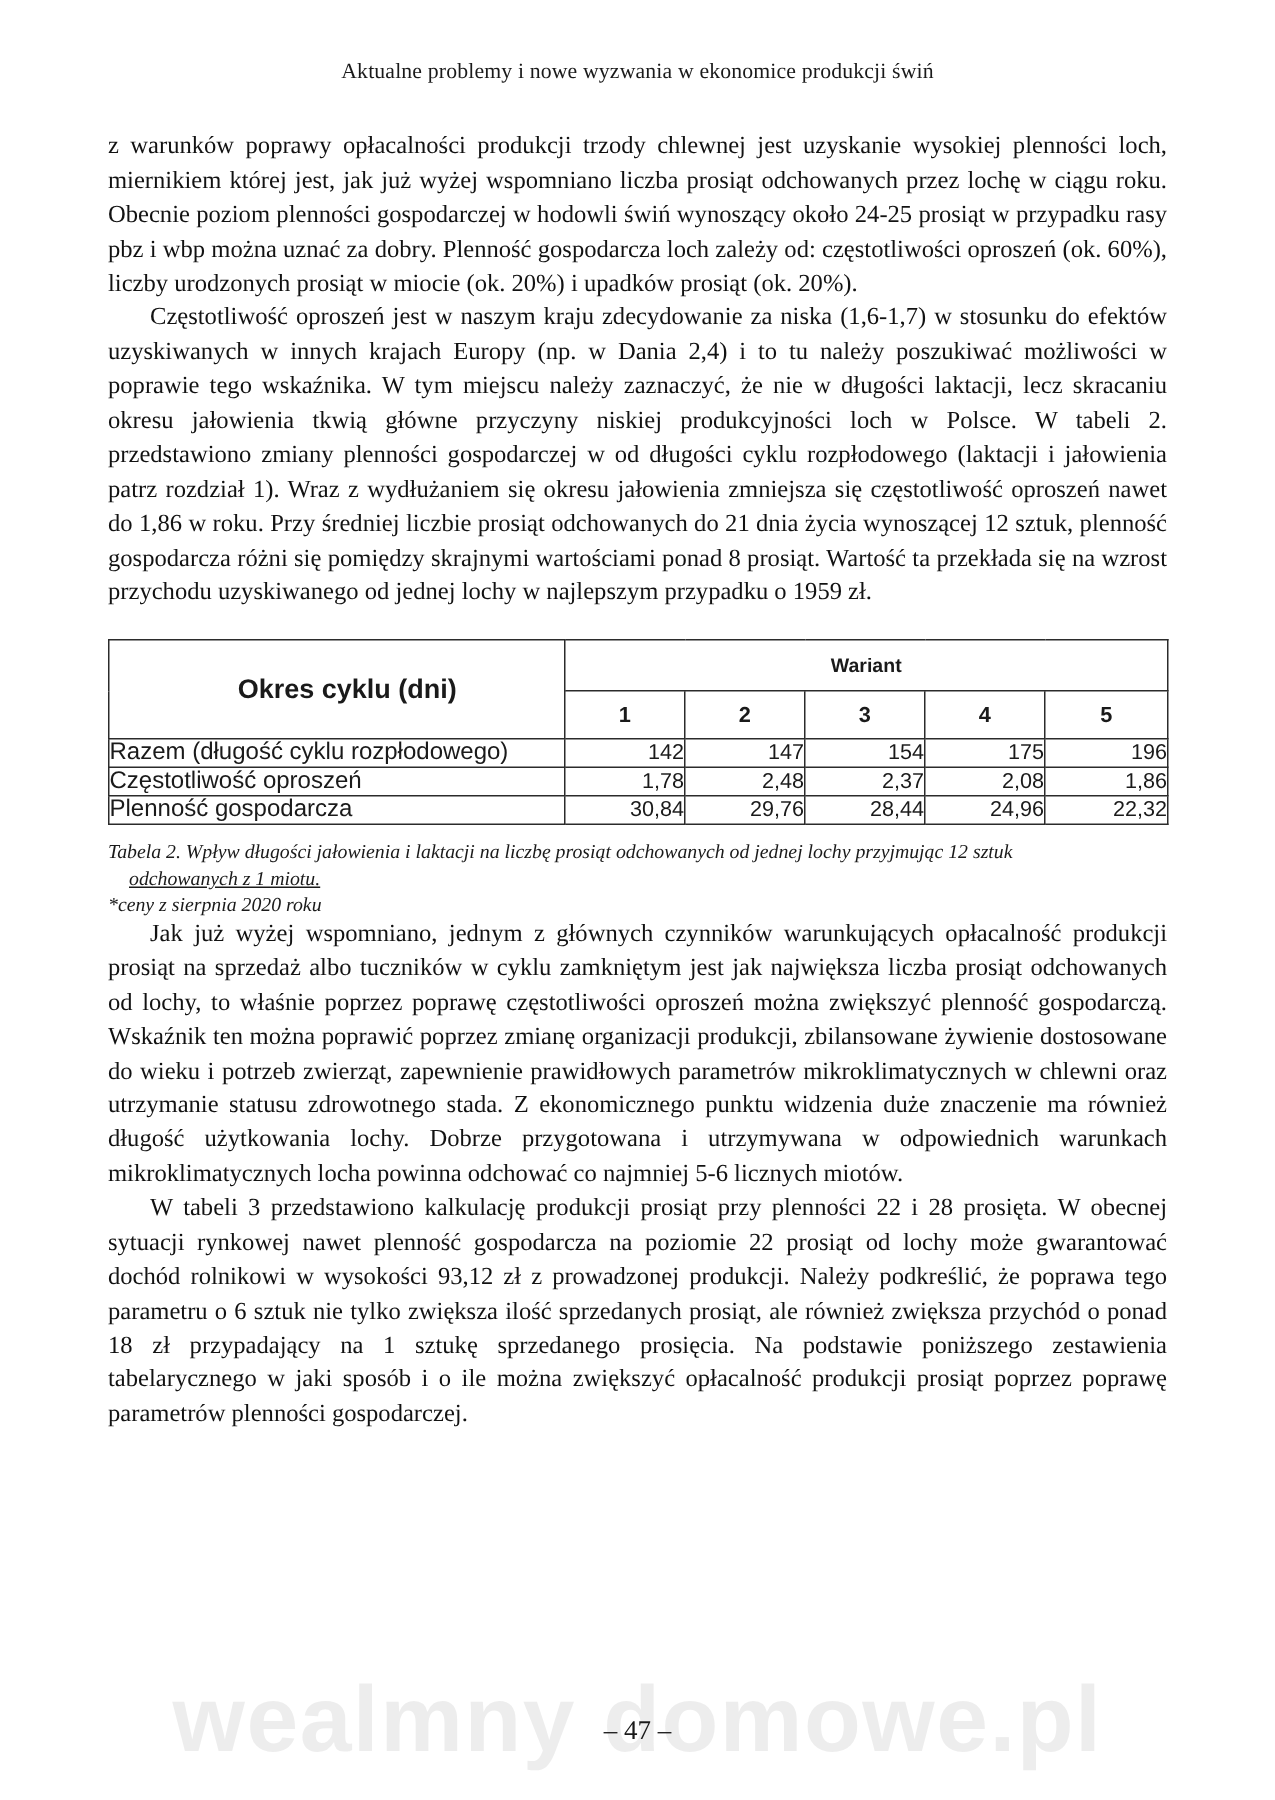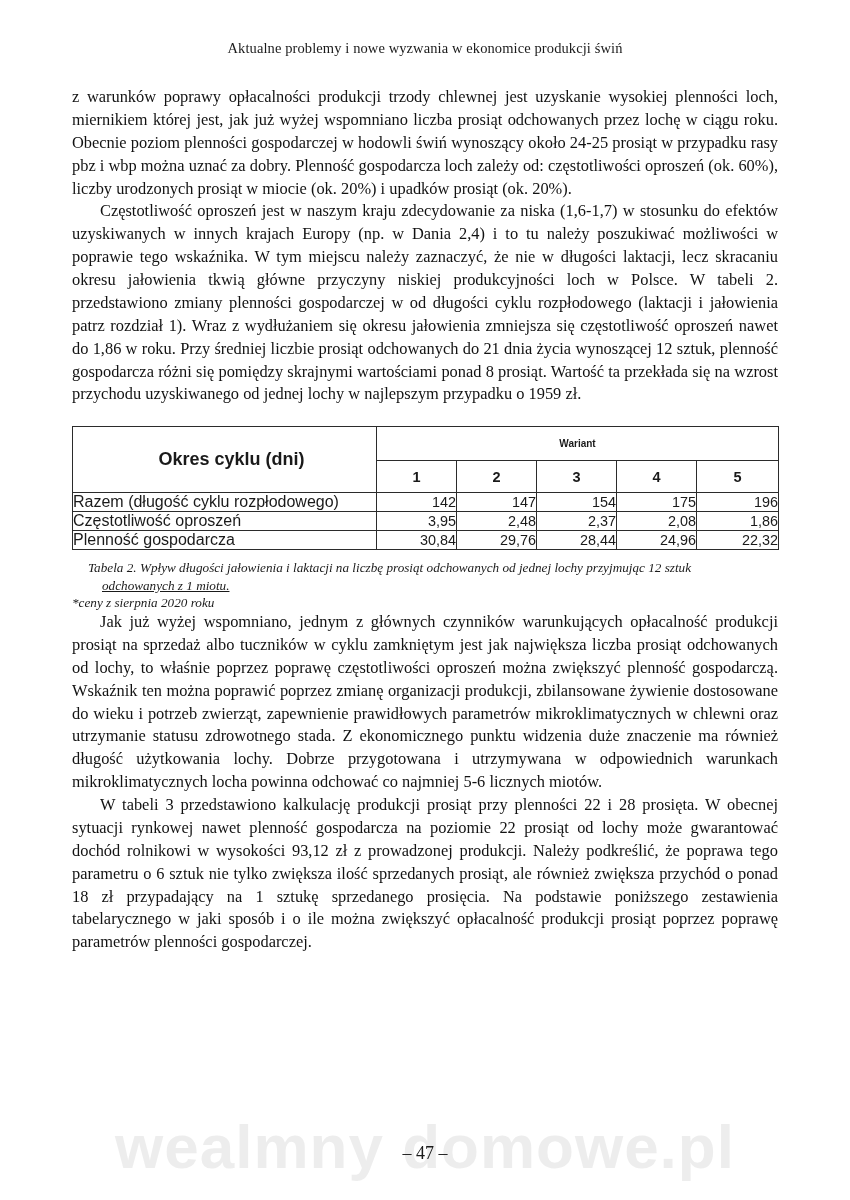--- a/index.html
+++ b/index.html
@@ -79,21 +79,21 @@
 
   .th-okres {
     text-align: center;
     padding: 10px 0 10px 14px !important;
     font-size: 18px;
     vertical-align: middle;
     margin-left: 20px;
   }
   .th-wariant {
     text-align: center;
-    font-size: 10px;
+    font-size: 13px;
     height: 33px;
     vertical-align: middle;
   }
   .th-num {
     text-align: center;
     font-size: 14.5px;
     height: 31px;
     vertical-align: middle;
   }
   td.rowlabel {
@@ -109,21 +109,20 @@
   }
 
   .caption {
     margin-top: 9px;
     font-family: "Liberation Serif", serif;
     font-style: italic;
     font-size: 13.2px;
     line-height: 1.32;
     color: #1a1a1a;
     width: 700px;
-    margin-left: 16px;
   }
   .caption .cont {
     display: block;
     padding-left: 14px;
     text-decoration: underline;
   }
   .caption-note {
     margin-top: 1px;
     font-family: "Liberation Serif", serif;
     font-style: italic;
@@ -202,21 +201,21 @@
           <tr>
             <td class="rowlabel">Razem (długość cyklu rozpłodowego)</td>
             <td class="val">142</td>
             <td class="val">147</td>
             <td class="val">154</td>
             <td class="val">175</td>
             <td class="val">196</td>
           </tr>
           <tr>
             <td class="rowlabel">Częstotliwość oproszeń</td>
-            <td class="val">3,95</td>
+            <td class="val">1,78</td>
             <td class="val">2,48</td>
             <td class="val">2,37</td>
             <td class="val">2,08</td>
             <td class="val">1,86</td>
           </tr>
           <tr>
             <td class="rowlabel">Plenność gospodarcza</td>
             <td class="val">30,84</td>
             <td class="val">29,76</td>
             <td class="val">28,44</td>

